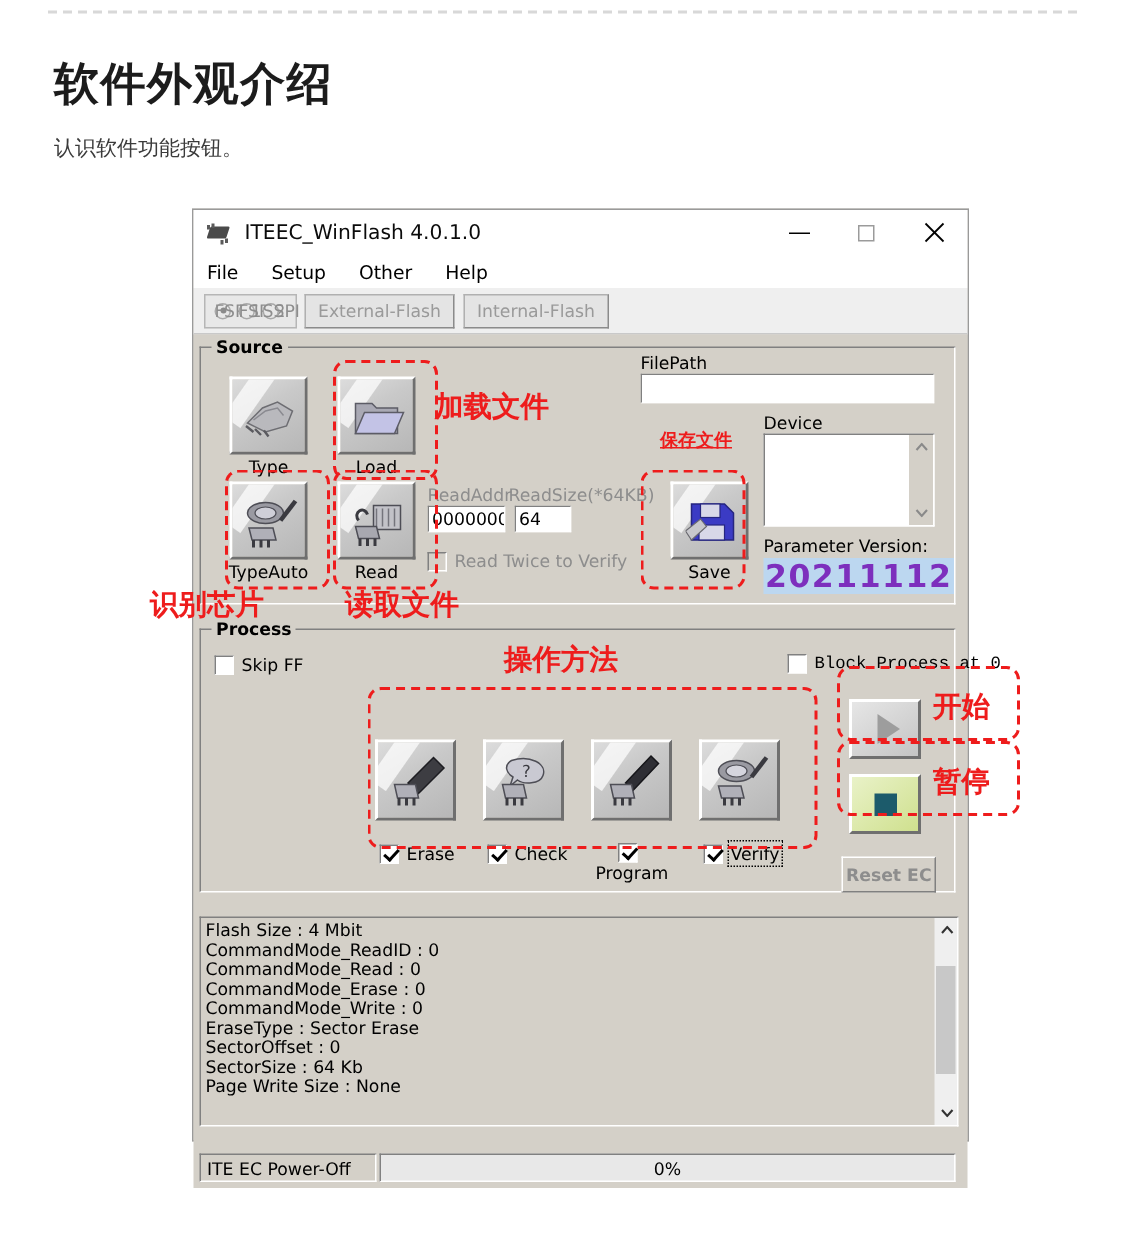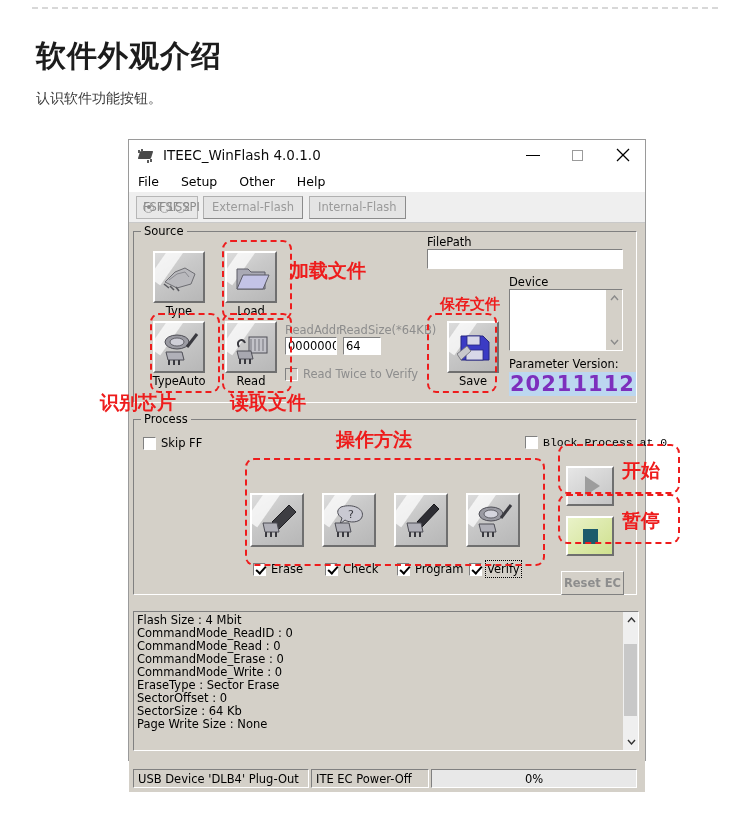--- a/index.html
+++ b/index.html
@@ -190,20 +190,21 @@
     pointer-events: none;
     display: none;
   }
   .gb-title {
     position: absolute;
     top: -8px; left: 7px;
     background: #d4d0c8;
     padding: 0 3px;
     font-size: 11.5px;
     color: #000;
+    font-weight: bold;
   }
 
   
   .iconbtn {
     position: absolute;
     background: #d4d0c8;
     border: 2px solid;
     border-color: #ffffff #6f6f6f #6f6f6f #ffffff;
     display: flex; align-items: center; justify-content: center;
   }
@@ -634,21 +635,21 @@
       </div>
 
       <div class="chk on" style="left:124px; top:339px;">
         <span class="box"></span>
         <span class="txt">Erase</span>
       </div>
       <div class="chk on" style="left:196px; top:339px;text-align:right;">
         <span class="box"></span>
         <span class="txt">Check</span>
       </div>
-      <div class="chk on" style="left:268px; top:339px;">
+      <div class="chk on" style="left:268px; top:339px;flex-direction:column;">
         <span class="box"></span>
         <span class="txt">Program</span>
       </div>
       <div class="chk on" style="left:340px; top:339px;">
         <span class="box"></span>
         <span class="txt focus-rect">Verify</span>
       </div>
 
       <div class="runbtn" style="left:437px; top:243px; width:48px; height:40px;">
         <div class="face play-face">
@@ -681,38 +682,37 @@
           <div class="thumb"></div>
           <div class="arrow" style="position:absolute;bottom:0;left:0;">
             <svg width="9" height="6" viewBox="0 0 9 6">
                 <path d="M1 1 L4.5 5 L8 1" fill="none" stroke="#333" stroke-width="1.4"></path>
               </svg>
           </div>
         </div>
       </div>
 
       <div class="statusbar" style="width:506px;">
-        <div class="sb-cell" style="width:176px;">USB Device 'DLB4' Plug-Out</div>
         <div class="sb-cell" style="width:118px;">ITE EC Power-Off</div>
         <div class="sb-cell sb-progress" style="flex:1;">0%</div>
       </div>
 
     </div>
   </div>
 
   <div class="anno-box" style="left:222px; top:240px; width:70px; height:80px;"></div>
   <div class="anno-txt" style="left:290px; top:258px; font-size:19px;">加载文件</div>
 
   <div class="anno-box" style="left:150px; top:313px; width:70px; height:80px;"></div>
   <div class="anno-box" style="left:222px; top:313px; width:70px; height:80px;"></div>
 
   <div class="anno-txt" style="left:100px; top:390px; font-size:19px;">识别芯片</div>
   <div class="anno-txt" style="left:230px; top:390px; font-size:19px;">读取文件</div>
 
-  <div class="anno-txt" style="left:440px; top:295px; font-size:15px;">保存文件</div>
+  <div class="anno-txt" style="left:440px; top:285px; font-size:12px;text-decoration:underline;">保存文件</div>
   <div class="anno-box" style="left:427px; top:313px; width:70px; height:80px;"></div>
 
   <div class="anno-txt" style="left:336px; top:427px; font-size:19px;">操作方法</div>
   <div class="anno-box" style="left:245px; top:458px; width:300px; height:108px;"></div>
 
   <div class="anno-box" style="left:558px; top:444px; width:122px; height:50px;"></div>
   <div class="anno-txt" style="left:622px; top:458px; font-size:19px;">开始</div>
 
   <div class="anno-box" style="left:558px; top:494px; width:122px; height:50px;"></div>
   <div class="anno-txt" style="left:622px; top:508px; font-size:19px;">暂停</div>

